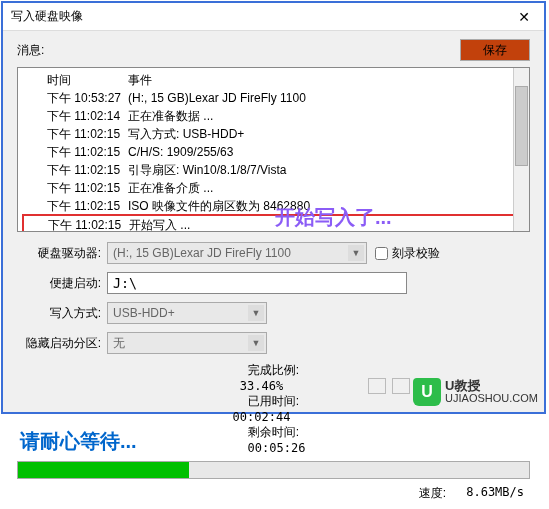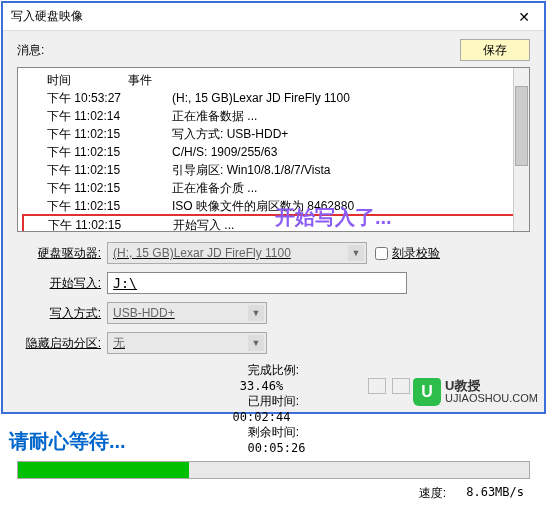--- a/index.html
+++ b/index.html
@@ -3,44 +3,44 @@
 <meta charset="utf-8">
 <style>
 * { box-sizing: border-box; margin: 0; padding: 0; font-family: "Microsoft YaHei", SimSun, sans-serif; }
 body { background: #fff; width: 549px; height: 509px; position: relative; overflow: hidden; }
 .window { border: 2px solid #3a6fd8; position: relative; width: 545px; height: 413px; margin: 1px; background: #f0f0f0; }
 .titlebar { background: #fff; border-bottom: 1px solid #ddd; height: 28px; display: flex; align-items: center; padding: 0 8px; position: relative; }
 .titlebar .title { font-size: 12px; }
 .titlebar .close { position: absolute; right: 0; top: 0; width: 40px; height: 28px; display: flex; align-items: center; justify-content: center; font-size: 14px; cursor: pointer; }
 .info-row { display: flex; align-items: center; padding: 8px 14px 4px; font-size: 12px; }
 .info-label { flex: 1; }
-.save-btn { width: 70px; height: 22px; font-size: 12px; background: #fef9c3; border: 1px solid #aaa; cursor: pointer; }
+.save-btn { width: 70px; height: 22px; font-size: 12px; background: #c2410c; border: 1px solid #aaa; cursor: pointer; }
 .log-box { margin: 2px 14px 2px 14px; background: #fff; border: 1px solid #888; height: 165px; padding: 3px 5px; font-size: 12px; font-family: SimSun, monospace; line-height: 18px; overflow: hidden; position: relative; }
 .log-header { display: flex; }
 .log-col-time { width: 105px; flex-shrink: 0; padding-left: 24px; }
-.log-row { display: flex; white-space: nowrap; gap: 44px; }
+.log-row { display: flex; white-space: nowrap; }
 .log-row.highlighted { border: 2px solid #e03030; padding: 0; margin: -1px -1px -1px -1px; }
 .log-scroll { position: absolute; right: 0; top: 0; width: 16px; background: #f0f0f0; height: 100%; border-left: 1px solid #ccc; }
 .log-scroll .thumb { position: absolute; top: 18px; left: 1px; width: 13px; height: 80px; background: #ccc; border: 1px solid #aaa; }
 .annotation1 { position: absolute; left: 272px; top: 201px; color: #8b5cf6; font-size: 20px; font-weight: bold; z-index: 10; }
-.form-area { margin: 10px 14px 0; font-size: 12px; text-decoration: underline; }
+.form-area { margin: 10px 14px 0; font-size: 12px; }
 .form-row { display: flex; align-items: center; margin-bottom: 8px; }
 .form-label { width: 90px; text-align: right; padding-right: 6px; }
 .combo { flex: 1; max-width: 260px; height: 22px; background: #e8e8e8; border: 1px solid #aaa; display: flex; align-items: center; padding: 0 5px; position: relative; font-family: SimSun, monospace; color: #666; }
 .combo .arrow { position: absolute; right: 2px; top: 2px; width: 16px; height: 16px; background: #ddd; display: flex; align-items: center; justify-content: center; font-size: 9px; }
 .textin { flex: 1; max-width: 300px; height: 22px; border: 1px solid #888; background: #fff; padding: 0 5px; font-family: SimSun, monospace; }
 .checkbox-wrap { display: flex; align-items: center; margin-left: 8px; }
 .checkbox-wrap input { margin-right: 4px; }
 .convbtn { width: 80px; height: 22px; font-size: 12px; background: #e8e8e8; border: 1px solid #aaa; color: #999; margin-left: 20px; }
 .stats-row { display: flex; align-items: center; margin: 6px 14px; font-size: 12px; flex-direction: column; }
 .stats-row span.lbl { }
 .stats-row span.val { margin-left: 6px; margin-right: 30px; font-family: monospace; }
 .progress { margin: 4px 14px; height: 18px; background: #e8e8e8; border: 1px solid #aaa; position: relative; }
 .progress .fill { background: #00c000; height: 100%; }
-.annotation2 { position: absolute; left: 6px; top: 425px; color: #0066cc; font-size: 20px; font-weight: bold; z-index: 10; }
+.annotation2 { position: absolute; left: 17px; top: 425px; color: #0066cc; font-size: 20px; font-weight: bold; z-index: 10; }
 .speed-row { display: flex; justify-content: flex-end; margin: 6px 20px; font-size: 12px; }
 .speed-row .val { margin-left: 20px; font-family: monospace; }
 .btn-row { display: flex; justify-content: center; margin-top: 8px; }
 .btn-row button { width: 80px; height: 24px; font-size: 12px; background: #e8e8e8; border: 1px solid #aaa; color: #888; }
 .watermark { position: absolute; right: 6px; bottom: 6px; display: flex; align-items: center; gap: 4px; z-index: 20; }
 .watermark .shield { width: 28px; height: 28px; background: #2dbd4a; border-radius: 4px 4px 6px 6px; display: flex; align-items: center; justify-content: center; color: #fff; font-size: 16px; font-weight: bold; }
 .watermark .txt { color: #333; font-size: 11px; line-height: 12px; }
 .watermark .txt .big { font-size: 13px; font-weight: bold; }
 .watermark-icons { position: absolute; right: 110px; bottom: 18px; display: flex; gap: 6px; opacity: 0.5; z-index: 4;}
 .watermark-icons span { width: 18px; height: 16px; border: 1px solid #888; display: inline-block; }
@@ -113,21 +113,21 @@
       <div class="combo">
           <span>(H:, 15 GB)Lexar  JD FireFly   1100</span>
           <span class="arrow">▼</span>
         </div>
       <label class="checkbox-wrap">
         <input type="checkbox" style="">
         <span>刻录校验</span>
       </label>
     </div>
     <div class="form-row">
-      <span class="form-label">开始写入:</span>
+      <span class="form-label">便捷启动:</span>
       <input class="textin" value="J:\" style="">
     </div>
     <div class="form-row">
       <span class="form-label">写入方式:</span>
       <div class="combo" style="max-width:160px">
           <span>USB-HDD+</span>
           <span class="arrow">▼</span>
         </div>
     </div>
     <div class="form-row">

